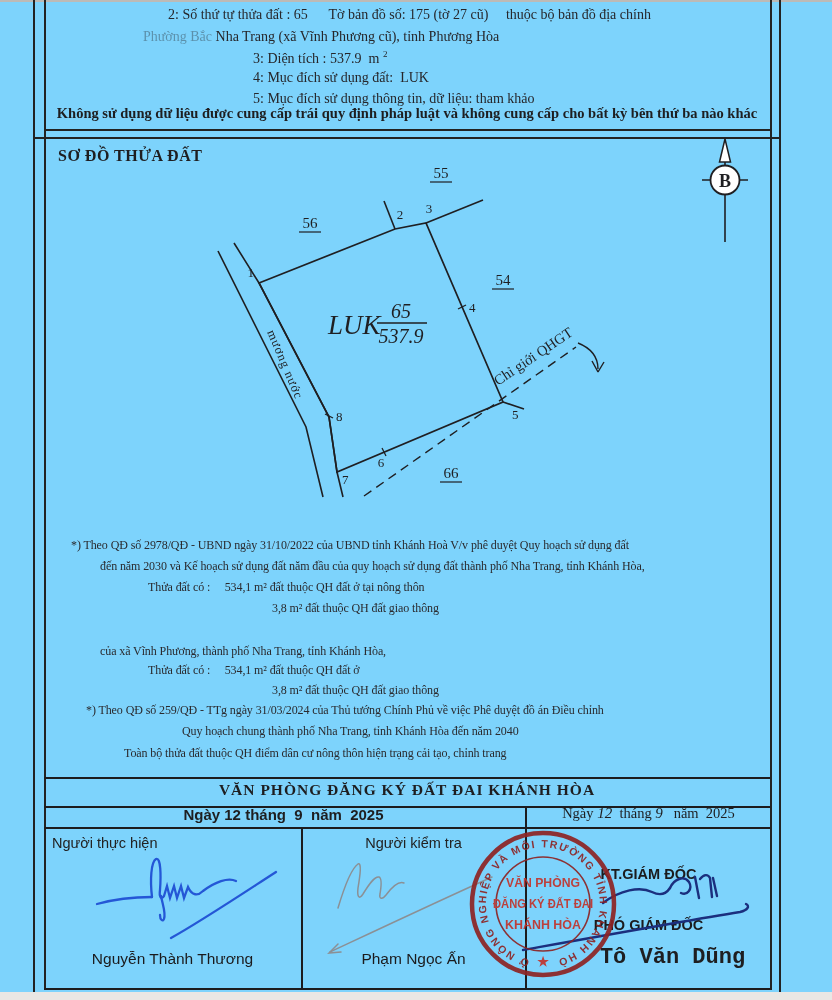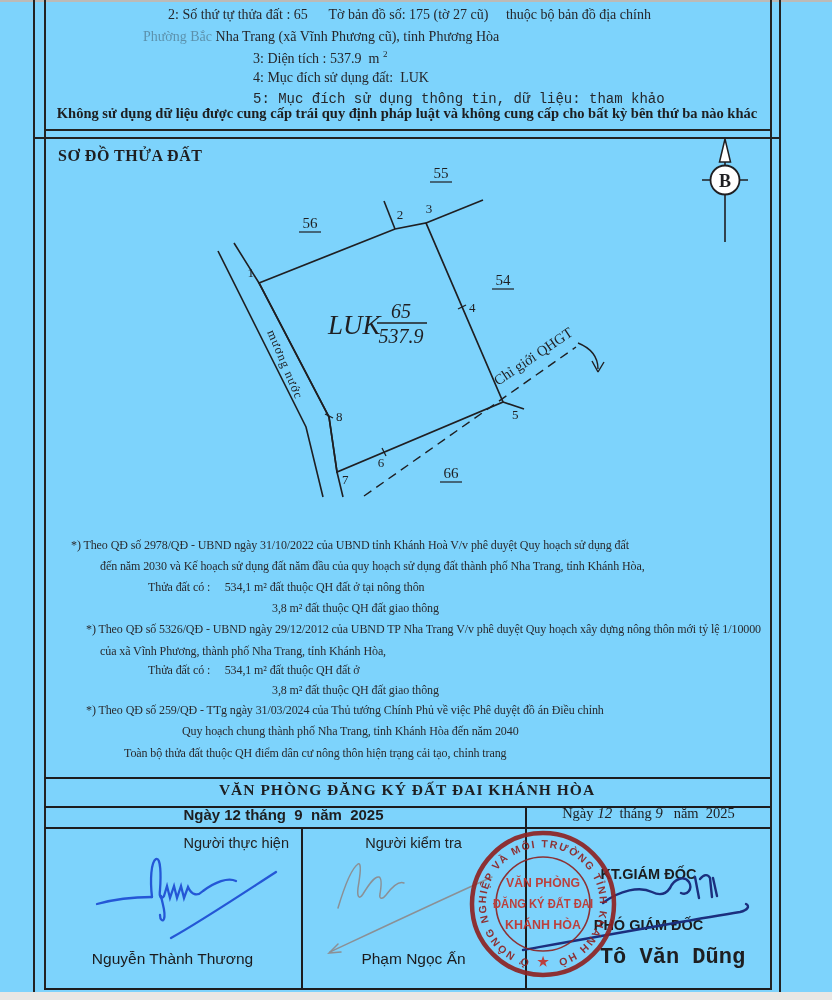--- a/index.html
+++ b/index.html
@@ -48,21 +48,21 @@
   <div class="frame" style="left:33px;top:994px;width:748px;height:2.5px;"></div>
   <div class="frame" style="left:44px;top:0;width:1.5px;height:990px;"></div>
   <div class="frame" style="left:770px;top:0;width:1.5px;height:990px;"></div>
   <div class="frame" style="left:44px;top:129px;width:726px;height:1.5px;"></div>
   <div class="frame" style="left:33px;top:137px;width:748px;height:2px;"></div>
 
   <div class="abs info" style="left:168px;top:7px;">2: Số thứ tự thửa đất : 65      Tờ bản đồ số: 175 (tờ 27 cũ)     thuộc bộ bản đồ địa chính</div>
   <div class="abs info" style="left:143px;top:29px;"><span class="faded">Phường Bắc </span><span>Nha Trang (xã Vĩnh Phương cũ), tỉnh Phương Hòa</span></div>
   <div class="abs info" style="left:253px;top:49px;"><span>3: Diện tích : 537.9  m</span> <sup class="s2">2</sup></div>
   <div class="abs info" style="left:253px;top:70px;">4: Mục đích sử dụng đất:  LUK</div>
-  <div class="abs info" style="left:253px;top:91px;font-family:Liberation Mono, monospace;">5: Mục đích sử dụng thông tin, dữ liệu: tham khảo</div>
+  <div class="abs info" style="left:253px;top:91px;">5: Mục đích sử dụng thông tin, dữ liệu: tham khảo</div>
   <div class="abs disclaimer">Không sử dụng dữ liệu được cung cấp trái quy định pháp luật và không cung cấp cho bất kỳ bên thứ ba nào khác</div>
 
   <div class="abs map-title">SƠ ĐỒ THỬA ĐẤT</div>
 
   <svg width="832" height="1000" viewBox="0 0 832 1000">
 
     <g>
       <line class="ink" x1="725" y1="162" x2="725" y2="242" stroke-width="1.6"></line>
       <path d="M 725,139 L 719.5,162 L 730.5,162 Z" fill="#fff" stroke="#1f1f22" stroke-width="1.5"></path>
       <circle cx="725" cy="180" r="14.5" fill="#fff" stroke="#1f1f22" stroke-width="1.8"></circle>
@@ -121,42 +121,41 @@
       <path class="ink" d="M 578,343 C 593,349 598,358 598,369" stroke-width="1.4"></path>
       <path class="ink" d="M 598,372 L 592,361 M 598,372 L 604,362" stroke-width="1.4"></path>
     </g>
     <text class="svgt" transform="translate(498,386) rotate(-34)" font-size="14.5">Chỉ giới QHGT</text>
   </svg>
 
   <div class="abs note" style="left:71px;top:538px;">*) Theo QĐ số 2978/QĐ - UBND ngày 31/10/2022 của UBND tỉnh Khánh Hoà V/v phê duyệt Quy hoạch sử dụng đất</div>
   <div class="abs note" style="left:100px;top:559px;">đến năm 2030 và Kế hoạch sử dụng đất năm đầu của quy hoạch sử dụng đất thành phố Nha Trang, tỉnh Khánh Hòa,</div>
   <div class="abs note" style="left:148px;top:580px;">Thửa đất có :     534,1 m² đất thuộc QH đất ở tại nông thôn</div>
   <div class="abs note" style="left:272px;top:601px;">3,8 m² đất thuộc QH đất giao thông</div>
-  <div class="abs note" style="left:86px;top:622px;">*) Theo QĐ số 5326/QĐ - UBND ngày 29/12/2012 của UBND TP Nha Trang V/v phê duyệt Quy hoạch xây dựng nông thôn mới tỷ lệ 1/10000</div>
   <div class="abs note" style="left:100px;top:644px;">của xã Vĩnh Phương, thành phố Nha Trang, tỉnh Khánh Hòa,</div>
   <div class="abs note" style="left:148px;top:663px;">Thửa đất có :     534,1 m² đất thuộc QH đất ở</div>
   <div class="abs note" style="left:272px;top:683px;">3,8 m² đất thuộc QH đất giao thông</div>
   <div class="abs note" style="left:86px;top:703px;">*) Theo QĐ số 259/QĐ - TTg ngày 31/03/2024 của Thủ tướng Chính Phủ về việc Phê duyệt đồ án Điều chỉnh</div>
   <div class="abs note" style="left:182px;top:724px;">Quy hoạch chung thành phố Nha Trang, tỉnh Khánh Hòa đến năm 2040</div>
   <div class="abs note" style="left:124px;top:746px;">Toàn bộ thửa đất thuộc QH điểm dân cư nông thôn hiện trạng cải tạo, chỉnh trang</div>
 
   <div class="tblline" style="left:44px;top:777px;width:726px;height:2px;"></div>
   <div class="tblline" style="left:44px;top:806px;width:726px;height:1.5px;"></div>
   <div class="tblline" style="left:44px;top:827px;width:726px;height:1.5px;"></div>
   <div class="tblline" style="left:44px;top:988px;width:726px;height:2px;"></div>
   <div class="tblline" style="left:525px;top:806px;width:1.5px;height:184px;"></div>
   <div class="tblline" style="left:301px;top:827px;width:1.5px;height:163px;"></div>
 
   <div class="abs office">VĂN PHÒNG ĐĂNG KÝ ĐẤT ĐAI KHÁNH HÒA</div>
 
   <div class="abs dateL sans"><span>Ngày</span> <span>12</span> <span>tháng</span>  <span>9</span>  <span>năm</span>  <span>2025</span></div>
 
   <div class="abs dateR"><span>Ngày</span> <span class="num">12</span>  <span>tháng</span> <span class="num">9</span>   <span>năm</span>  <span>2025</span></div>
 
-  <div class="abs role sans" style="left:32px;top:835px;width:257px;text-align:right;">Người thực hiện</div>
+  <div class="abs role sans" style="left:52px;top:835px;width:257px;text-align:left;">Người thực hiện</div>
   <div class="abs role sans" style="left:302px;top:835px;width:223px;text-align:center;">Người kiểm tra</div>
   <div class="abs kt sans" style="left:527px;top:832px;width:243px;">
     <div>KT.GIÁM ĐỐC</div>
     <div>PHÓ GIÁM ĐỐC</div>
   </div>
 
   <div class="abs name sans" style="left:44px;top:950px;width:257px;text-align:center;">Nguyễn Thành Thương</div>
   <div class="abs name sans" style="left:302px;top:950px;width:223px;text-align:center;">Phạm Ngọc Ấn</div>
   <div class="abs name3" style="left:560px;top:945px;width:225px;text-align:center;">Tô Văn Dũng</div>
 

